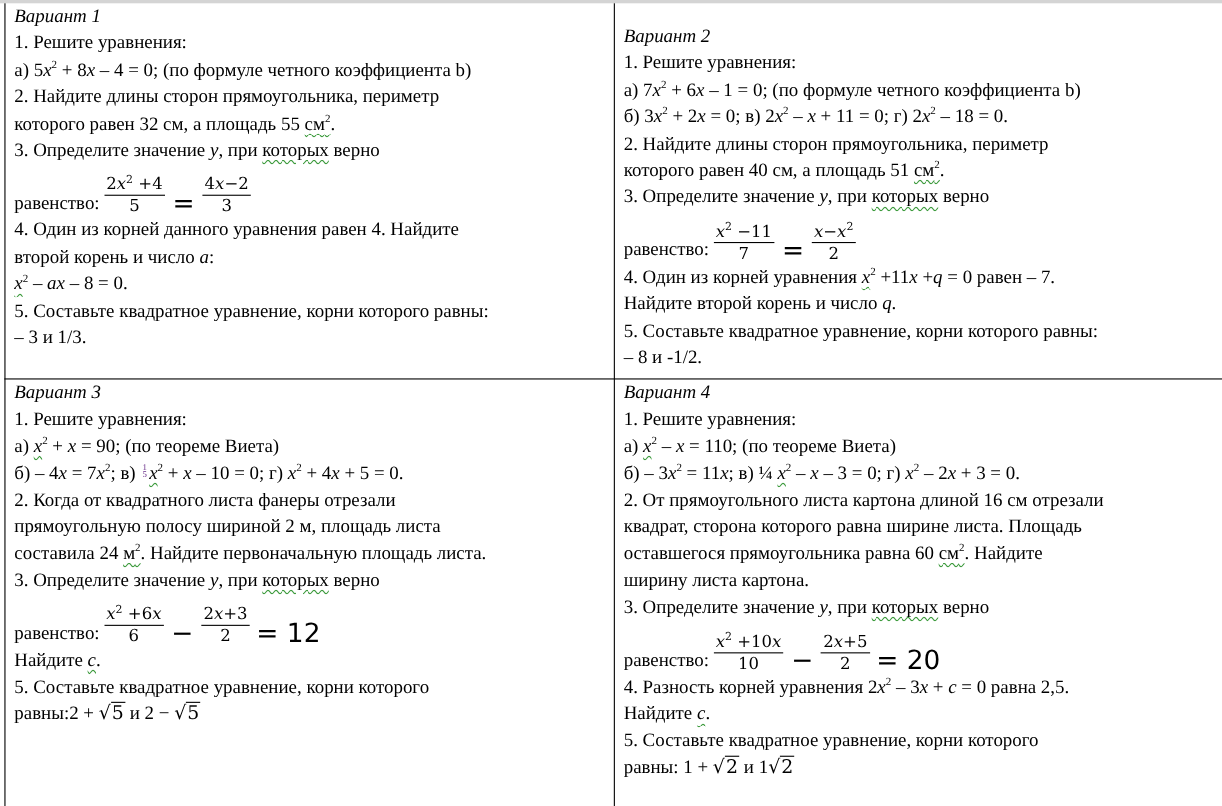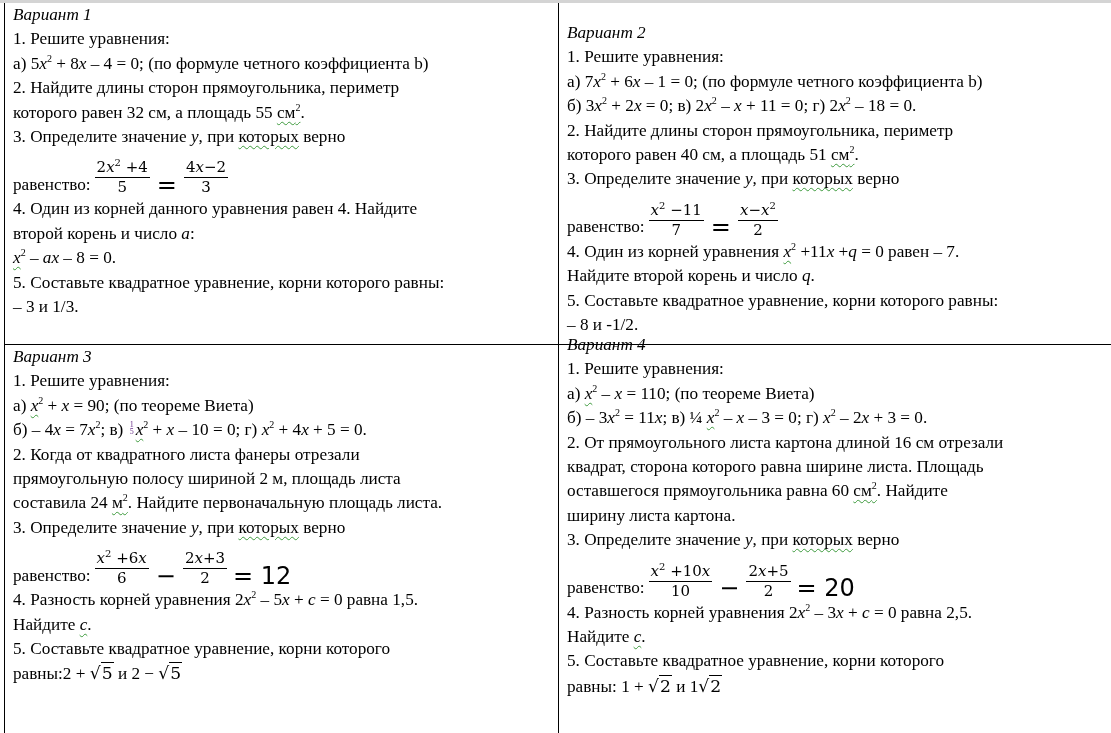--- a/index.html
+++ b/index.html
@@ -109,27 +109,26 @@
           <span class="num"><i>x</i><sup>2</sup> +6<i>x</i></span>
           <span class="den">6</span>
         </span>
       <span class="op">−</span>
       <span class="frac">
           <span class="num">2<i>x</i>+3</span>
           <span class="den">2</span>
         </span>
       <span class="rhs">= 12</span>
     </div>
-    <div class="line">4. Разность корней уравнения 2<i class="v">x</i><sup>2</sup> – 5<i class="v">x</i> + <i class="v">c</i> = 0 равна 1,5.</div>
     <div class="line">Найдите <i class="v wavy">c</i>.</div>
     <div class="line">5. Составьте квадратное уравнение, корни которого</div>
     <div class="line">равны:2 + <span class="sqrt">√<span class="rad">5</span></span> и 2 − <span class="sqrt">√<span class="rad">5</span></span></div>
   </div>
 
-  <div class="cell" style="left:555px;top:330px;width:552px;height:388px;">
+  <div class="cell" style="left:555px;top:342px;width:552px;height:388px;">
     <div class="line title">Вариант 4</div>
     <div class="line">1. Решите уравнения:</div>
     <div class="line">а) <i class="v wavy">x</i><sup>2</sup> – <i class="v">x</i> = 110; (по теореме Виета)</div>
     <div class="line">б) – 3<i class="v">x</i><sup>2</sup> = 11<i class="v">x</i>; в) ¼ <i class="v wavy">x</i><sup>2</sup> – <i class="v">x</i> – 3 = 0; г) <i class="v">x</i><sup>2</sup> – 2<i class="v">x</i> + 3 = 0.</div>
     <div class="line">2. От прямоугольного листа картона длиной 16 см отрезали</div>
     <div class="line">квадрат, сторона которого равна ширине листа. Площадь</div>
     <div class="line">оставшегося прямоугольника равна 60 <span class="wavy">см<sup>2</sup></span>. Найдите</div>
     <div class="line">ширину листа картона.</div>
     <div class="line">3. Определите значение <i class="v">y</i>, при <span class="wavy">которых</span> верно</div>
     <div class="eqrow">

